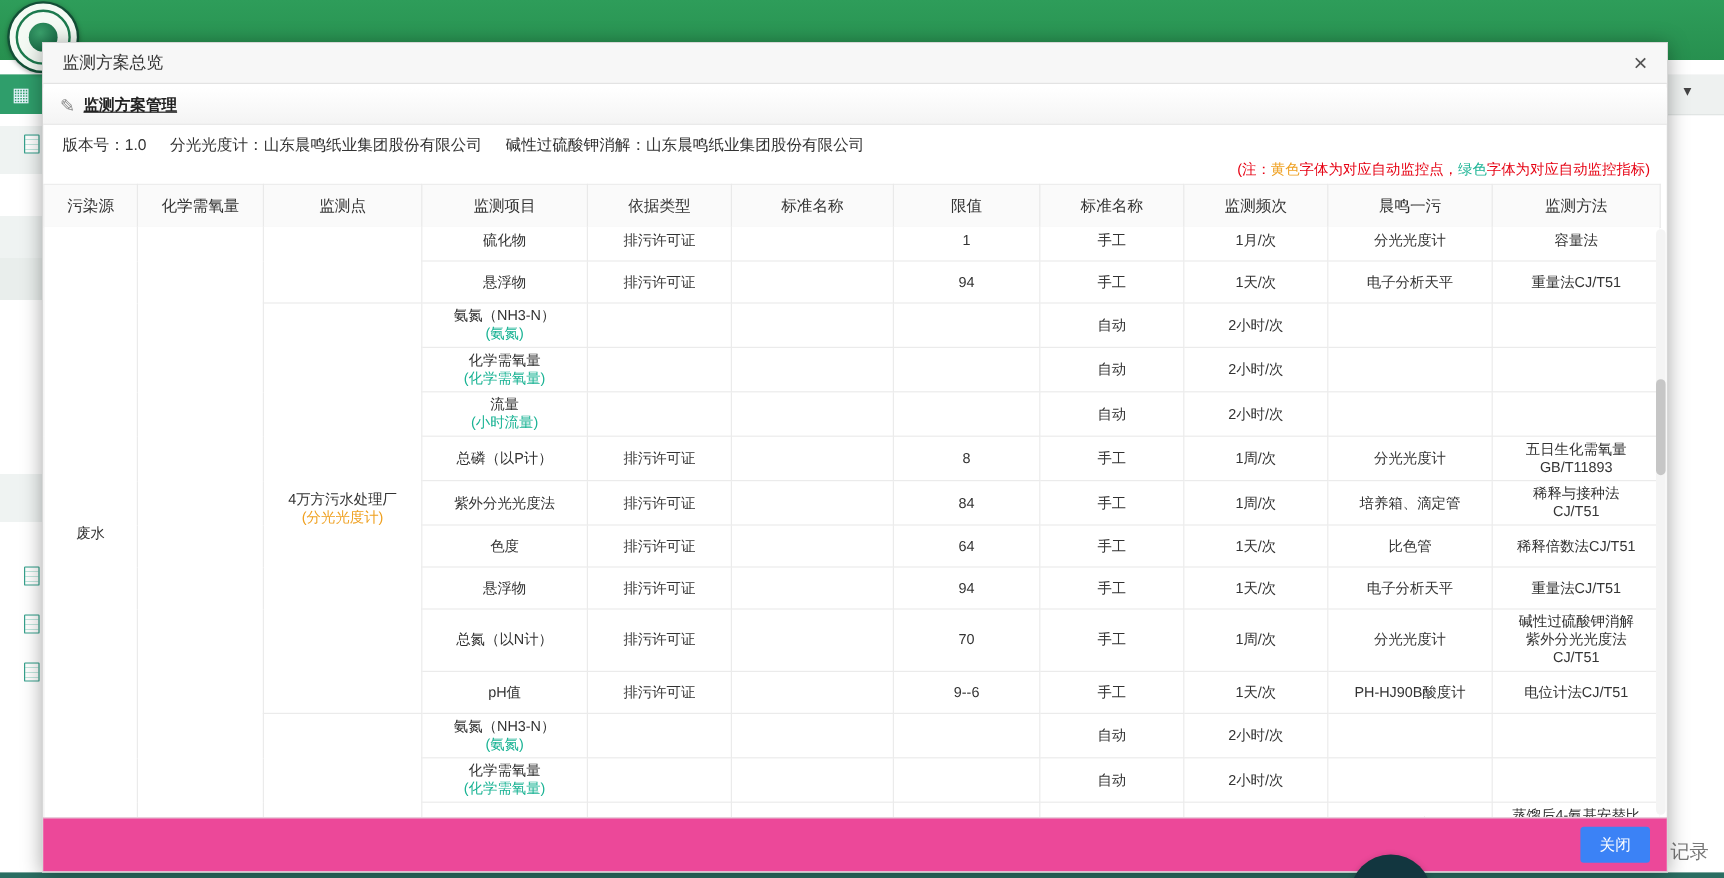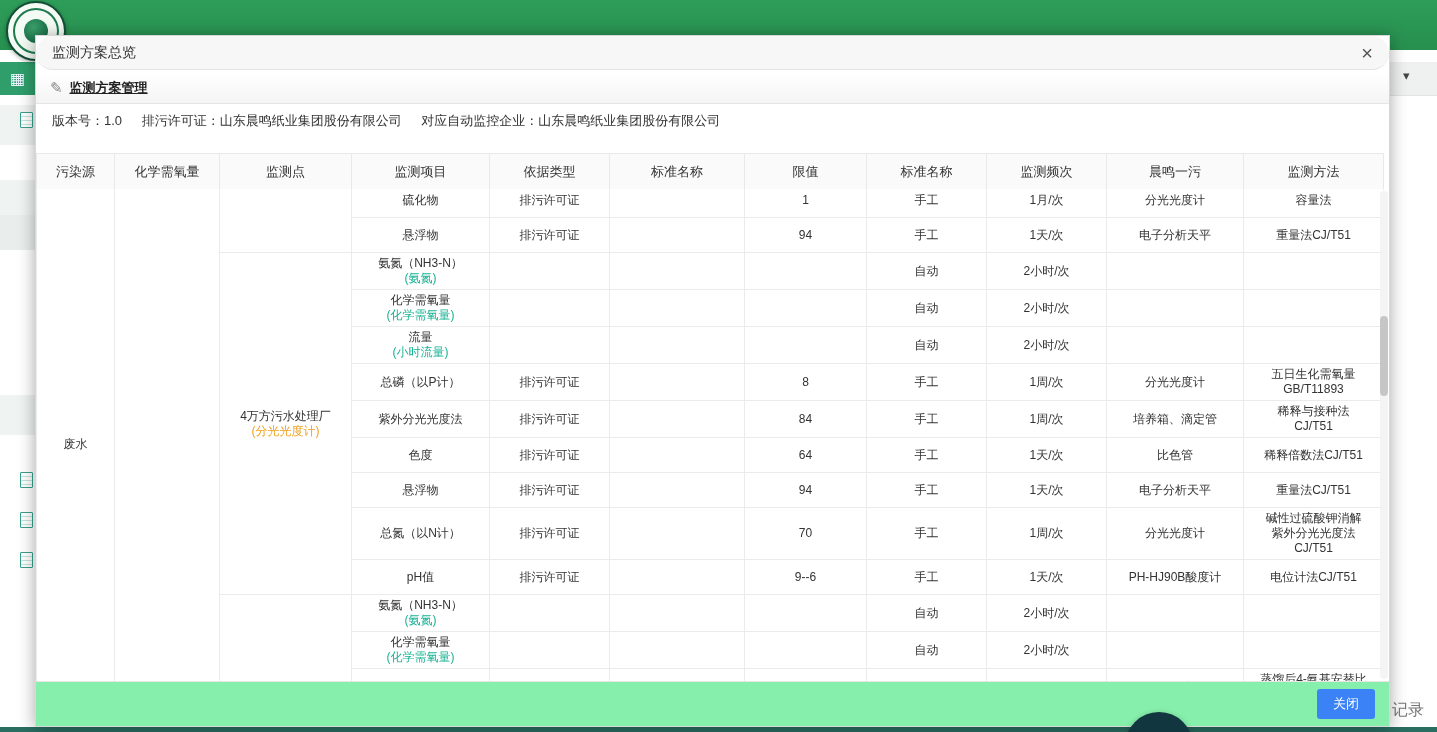--- a/index.html
+++ b/index.html
@@ -39,21 +39,21 @@
     background:repeating-linear-gradient(#fff 0 3px,#bfe6dd 3px 4px);}
   .doc-1{top:112px;} .doc-2{top:472px;} .doc-3{top:512px;} .doc-4{top:552px;}
   .bottom-bar{position:absolute;left:0;right:0;bottom:0;height:5px;background:#2a6e62;}
   .record-label{position:absolute;left:1392px;top:700px;font-size:16px;color:#777;}
   .float-circle{position:absolute;left:1125px;top:712px;width:68px;height:68px;border-radius:50%;
     background:#12363f;z-index:30;cursor:pointer;box-shadow:0 2px 6px rgba(0,0,0,.3);}
   
   .modal{position:absolute;left:35px;top:35px;width:1355px;height:692px;background:#fff;z-index:10;
     box-shadow:0 2px 16px rgba(0,0,0,.35);border:1px solid #d7d7d7;box-sizing:border-box;}
   .modal-header{position:absolute;top:0;left:0;right:0;height:34px;background:#f7f7f7;
-    border-bottom:1px solid #e3e3e3;display:flex;align-items:center;justify-content:space-between;padding:0 16px;box-sizing:border-box;border-radius:17px;}
+    border-bottom:1px solid #e3e3e3;display:flex;align-items:center;justify-content:space-between;padding:0 16px;box-sizing:border-box;}
   .modal-title{font-size:14px;color:#333;}
   .modal-close{font-size:20px;color:#555;cursor:pointer;line-height:1;}
   .section-bar{position:absolute;top:37px;left:0;right:0;height:31px;display:flex;align-items:center;
     padding:0 14px;box-sizing:border-box;background:linear-gradient(#ffffff,#f4f4f4);border-bottom:1px solid #e5e5e5;}
   .pencil{color:#888;font-size:15px;margin-right:7px;}
   .section-title{font-size:13px;font-weight:bold;color:#222;text-decoration:underline;}
   .info-line{position:absolute;top:76px;left:16px;right:16px;font-size:13px;color:#333;white-space:nowrap;}
   .info-item{margin-right:16px;}
   .note-line{position:absolute;top:97px;right:14px;font-size:12px;color:var(--note-red,#E60012);white-space:nowrap;}
   .note-yellow{color:var(--auto-point-yellow,#EFA020);}
@@ -64,21 +64,21 @@
   th{height:35px;background:#fafafa;font-weight:400;color:#333;font-size:13px;border:1px solid #e9e9e9;padding:0 2px;}
   td{border:1px solid #ebebeb;font-size:12px;color:#333;text-align:center;vertical-align:middle;
     padding:3px 4px;height:28px;line-height:15px;overflow:hidden;}
   .tbody-wrap{position:absolute;top:36px;left:0;width:1347px;bottom:0;overflow:hidden;}
   .body-table{margin-top:-7px;background:#fff;}
   .green{color:var(--auto-indicator-green,#1AB394);}
   .yellow{color:var(--auto-point-yellow,#EFA020);}
   .method{white-space:pre-line;}
   .v-scroll{position:absolute;top:38px;right:1px;width:8px;bottom:2px;background:#f4f4f4;border-radius:4px;}
   .v-thumb{position:absolute;top:125px;left:0;width:8px;height:80px;background:#c6c6c6;border-radius:4px;cursor:pointer;}
-  .modal-footer{position:absolute;bottom:0;left:0;right:0;height:45px;background:#86efac;border-top:1px solid #e6e6e6;
+  .modal-footer{position:absolute;bottom:0;left:0;right:0;height:45px;background:#ec4899;border-top:1px solid #e6e6e6;
     display:flex;align-items:center;justify-content:flex-end;padding-right:14px;box-sizing:border-box;}
   .btn-close{background:var(--primary-blue,#3B82F6);color:#fff;border:none;border-radius:3px;
     font-size:13px;padding:6px 16px;cursor:pointer;font-family:inherit;}
 </style>
 </head>
 <body>
 
 <div>
   <div class="topbar"></div>
   <div class="logo">
@@ -121,24 +121,27 @@
     <span class="modal-close">×</span>
   </div>
 
   <div class="section-bar">
     <span class="pencil">✎</span>
     <span class="section-title">监测方案管理</span>
   </div>
 
   <div class="info-line">
     <span class="info-item"><span>版本号：</span><span>1.0</span></span>
-    <span class="info-item"><span>排污许可证：</span><span>山东晨鸣纸业集团股份有限公司</span></span>
-    <span class="info-item"><span>对应自动监控企业：</span><span>山东晨鸣纸业集团股份有限公司</span></span>
-  </div>
-
+    <span class="info-item"><span>分光光度计：</span><span>山东晨鸣纸业集团股份有限公司</span></span>
+    <span class="info-item"><span>碱性过硫酸钾消解：</span><span>山东晨鸣纸业集团股份有限公司</span></span>
+  </div>
+
+  <div class="note-line">
+    <span>(注：</span><span class="note-yellow">黄色</span><span>字体为对应自动监控点，</span><span class="note-green">绿色</span><span>字体为对应自动监控指标)</span>
+  </div>
 
   <div class="table-area">
     <table>
       <colgroup>
         <col style="width:78px">
           <col style="width:105px">
           <col style="width:132px">
           <col style="width:138px">
         <col style="width:120px">
           <col style="width:135px">

